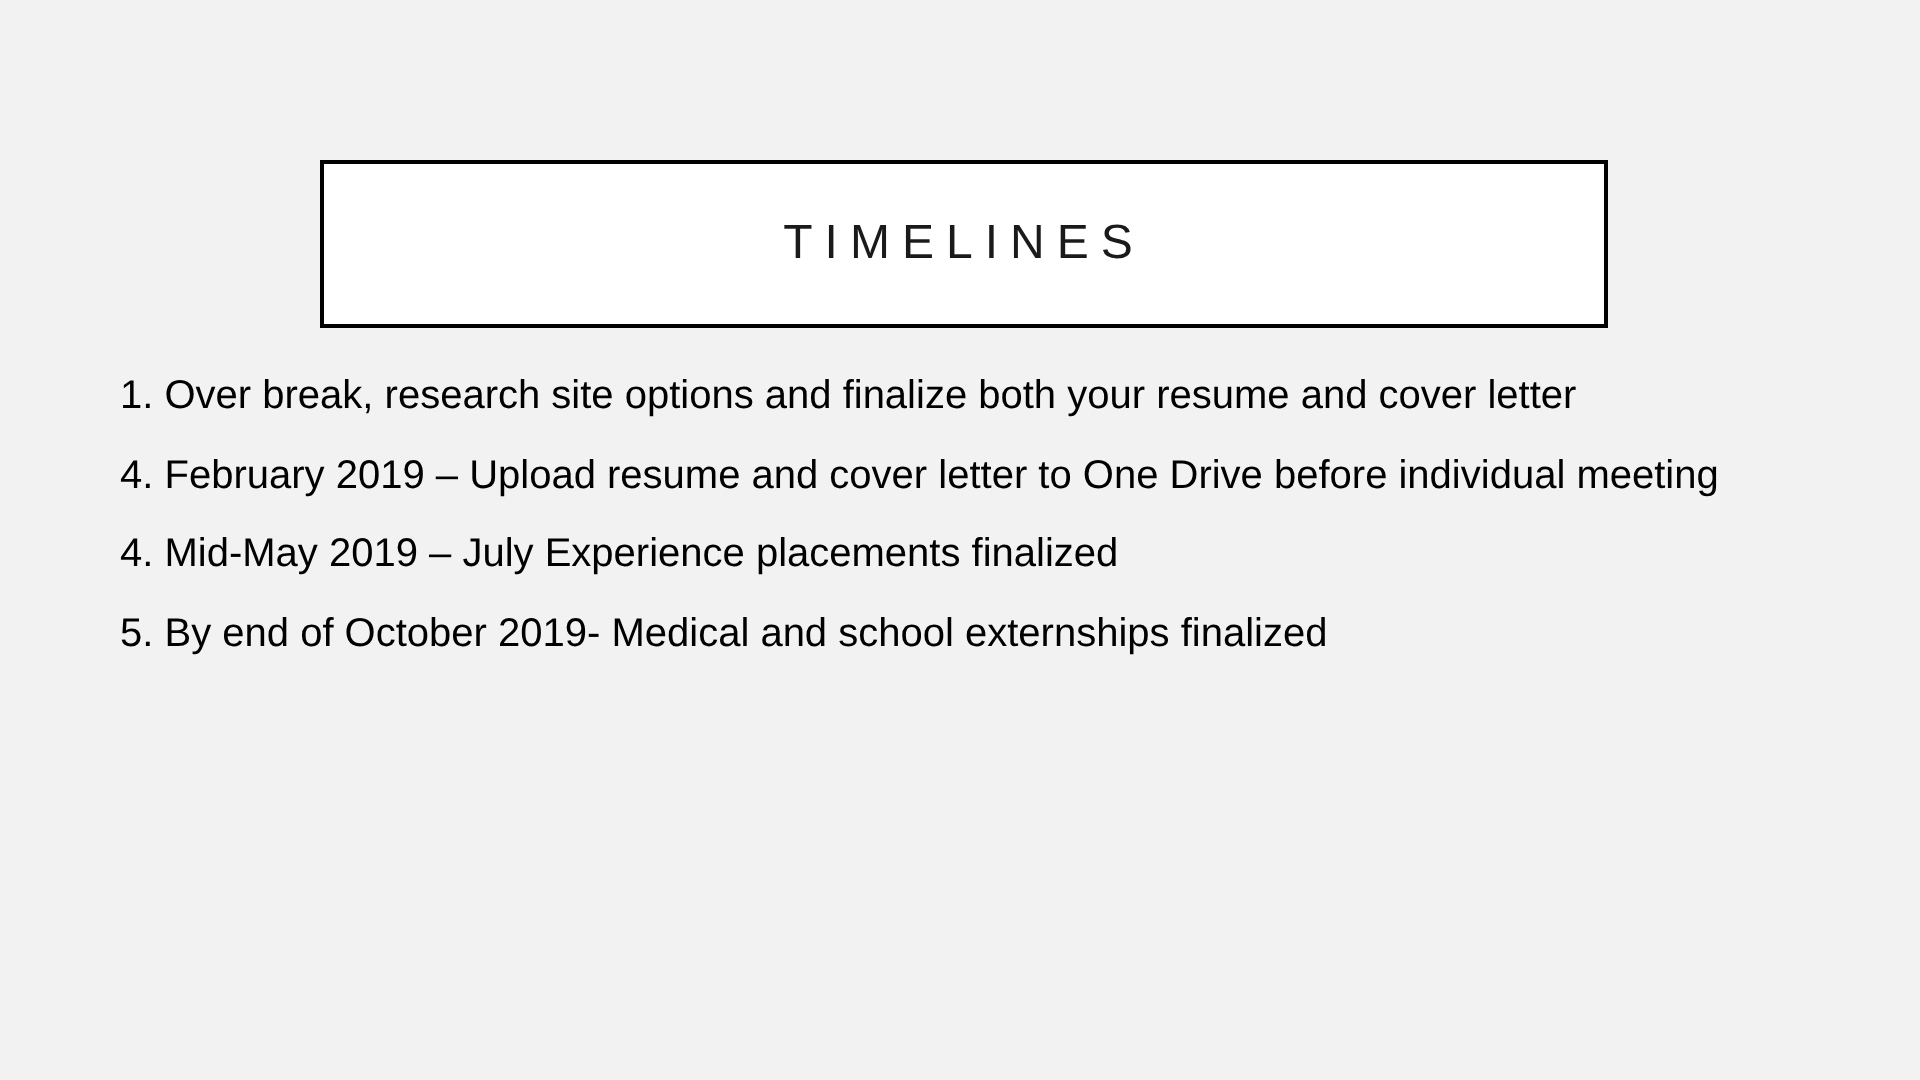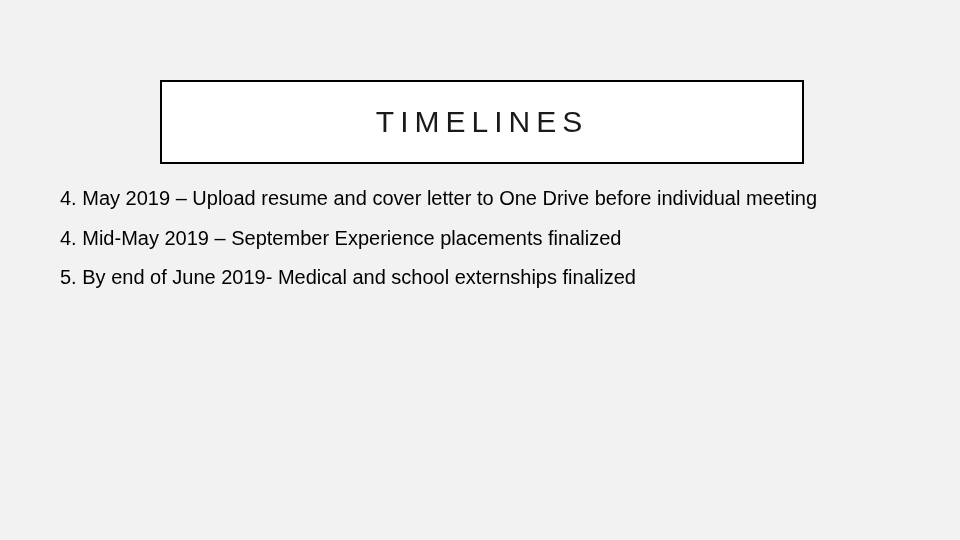--- a/index.html
+++ b/index.html
@@ -24,21 +24,21 @@
     left: 160px;
     width: 640px;
     height: 80px;
     border: 2px solid #000;
     background: #fff;
     display: flex;
     align-items: center;
     justify-content: center;
   }
   .title-text {
-    font-size: 30px;
+    font-size: 24px;
     letter-spacing: 6px;
     font-weight: 400;
     color: #1a1a1a;
   }
   .content {
     position: absolute;
     top: 186px;
     left: 60px;
     right: 60px;
     font-size: 20px;
@@ -62,32 +62,36 @@
 </head>
 <body>
 <div class="slide">
 
   <div class="title-frame">
     <span class="title-text">TIMELINES</span>
   </div>
 
   <div class="content">
 
+    <div class="item indent-wrap">
+      <span class="num">1. </span>
+      <span class="txt">Over break, research site options and finalize both your resume and cover letter</span>
+    </div>
 
 
 
     <div class="item">
       <span class="num">4. </span>
-      <span class="txt">May 2019 – Upload resume and cover letter to One Drive before individual meeting</span>
+      <span class="txt">February 2019 – Upload resume and cover letter to One Drive before individual meeting</span>
     </div>
 
     <div class="item">
       <span class="num">4. </span>
-      <span class="txt">Mid-May 2019 – September Experience placements finalized</span>
+      <span class="txt">Mid-May 2019 – July Experience placements finalized</span>
     </div>
 
     <div class="item">
       <span class="num">5. </span>
-      <span class="txt">By end of June 2019- Medical and school externships finalized</span>
+      <span class="txt">By end of October 2019- Medical and school externships finalized</span>
     </div>
 
   </div>
 </div>
 
 </body></html>

